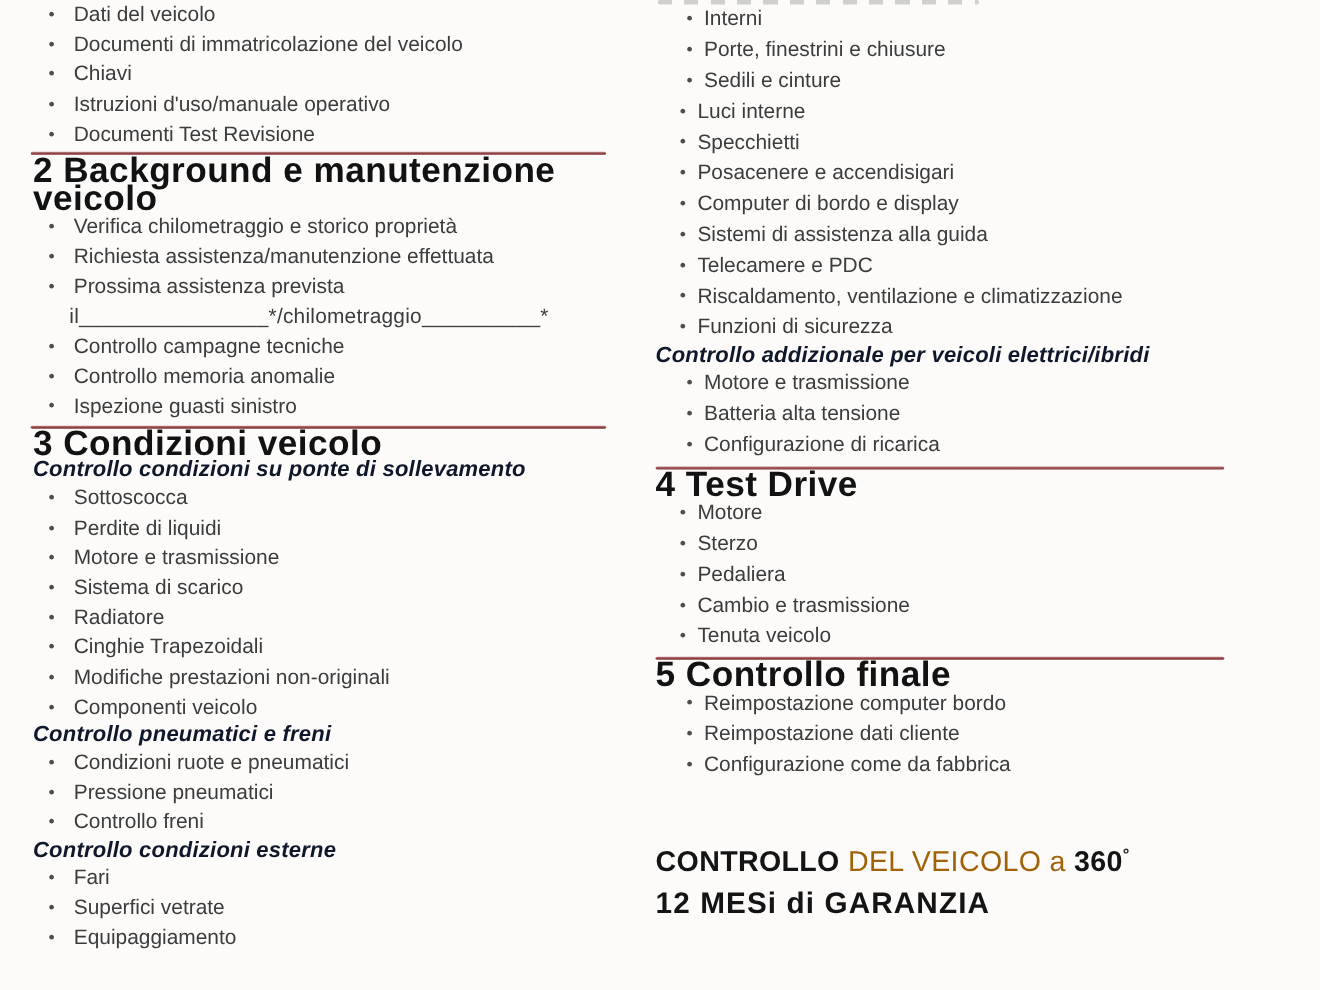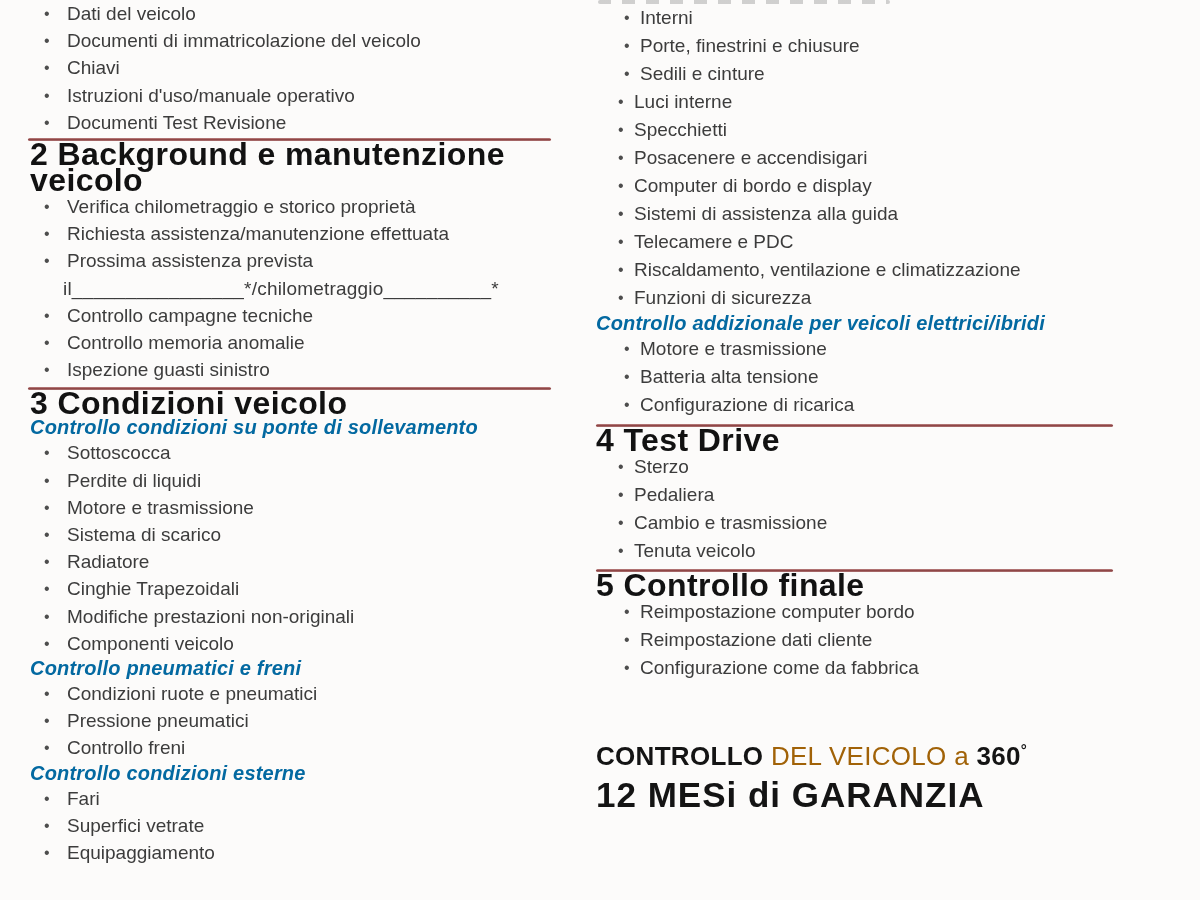--- a/index.html
+++ b/index.html
@@ -40,21 +40,21 @@
     letter-spacing:0.2px;
     white-space:nowrap;
   }
 
   h2.sec{
     margin:0;font-size:32px;line-height:26px;
     font-weight:bold;color:#121212;letter-spacing:0.4px;
   }
   h3.sub{
     margin:0;font-size:20px;line-height:23px;
-    font-weight:bold;font-style:italic;color:#0369a1;letter-spacing:0.2px;
+    font-weight:bold;font-style:italic;color:#0f172a;letter-spacing:0.2px;
   }
   .rule{
     height:3px;border:0;
     background:linear-gradient(to bottom,#c08888,#8a4040 55%,#b37c7c);
     border-radius:2px;
   }
   .rule-left{width:523px;margin-left:-2px;}
   .rule-right{width:517px;margin-left:0;}
 
   
@@ -89,21 +89,21 @@
   .r-ul4{margin-top:17px;}
 
   .footer-line{
     margin-top:54px;font-size:26px;line-height:27px;
     letter-spacing:0.3px;white-space:nowrap;
   }
   .footer-line .fb{font-weight:bold;color:#141414;}
   .footer-line .fr{font-weight:normal;color:#a16207;}
   .footer-line sup{font-size:15px;font-weight:bold;color:#141414;}
   .guarantee{
-    margin-top:11px;font-size:35px;line-height:27px;
+    margin-top:11px;font-size:27px;line-height:27px;
     font-weight:bold;color:#141414;letter-spacing:1px;white-space:nowrap;
   }
 </style>
 </head>
 <body>
 
 <div class="page">
 
   <div class="col col-left">
     <ul class="list left-list l-ul1">
@@ -183,20 +183,21 @@
     <ul class="list right-list indent-a r-ul2">
         <li>Motore e trasmissione</li>
         <li>Batteria alta tensione</li>
         <li>Configurazione di ricarica</li>
       </ul>
 
     <div class="rule rule-right r-rule1"></div>
 
     <h2 class="sec r-h2-4">4 Test Drive</h2>
     <ul class="list right-list r-ul3">
+        <li>Motore</li>
         <li>Sterzo</li>
         <li>Pedaliera</li>
         <li>Cambio e trasmissione</li>
         <li>Tenuta veicolo</li>
       </ul>
 
     <div class="rule rule-right r-rule2"></div>
 
     <h2 class="sec r-h2-5">5 Controllo finale</h2>
     <ul class="list right-list indent-a r-ul4">

